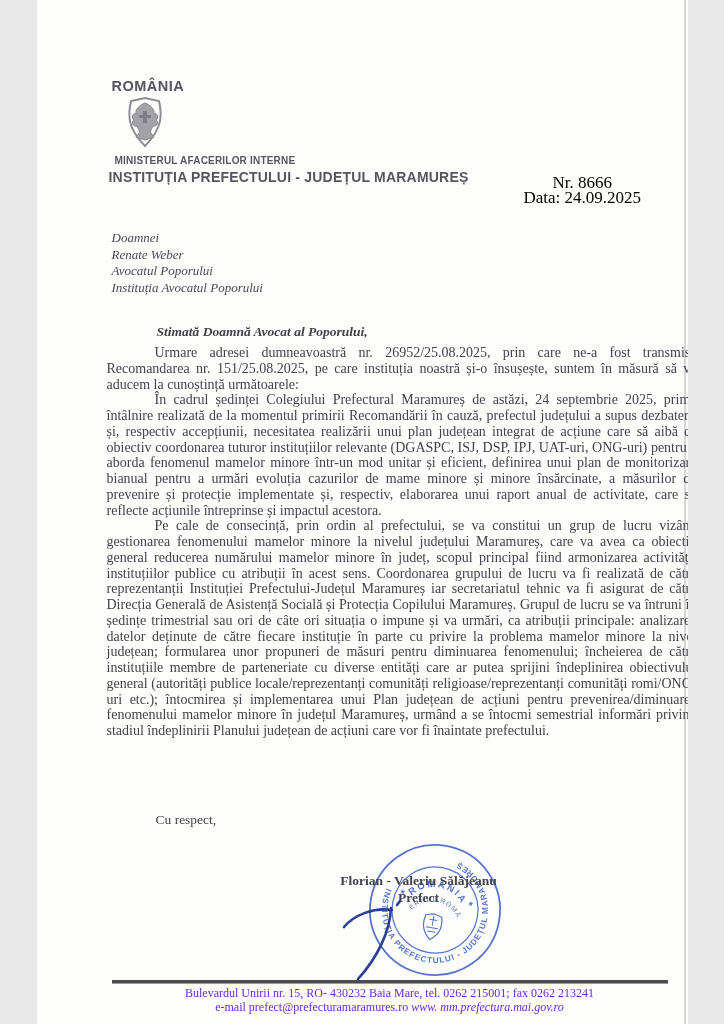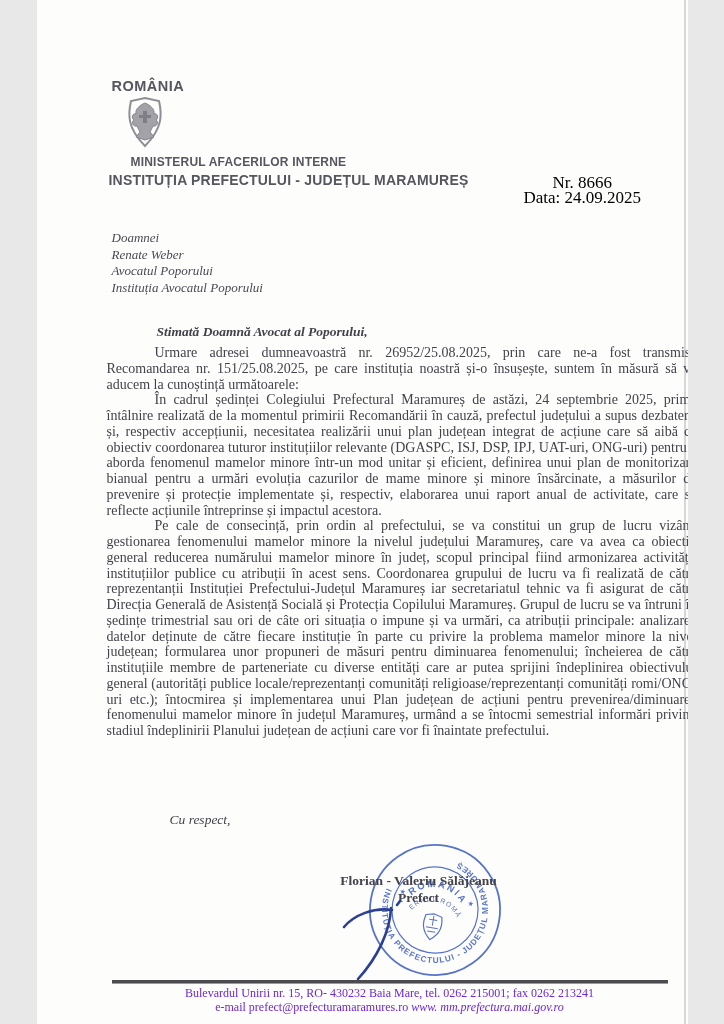--- a/index.html
+++ b/index.html
@@ -7,34 +7,34 @@
     position:relative;width:651px;height:1024px;margin:0 auto;
     background:#fdfdfc;overflow:hidden;
     font-family:"Liberation Serif", serif;color:#42424a;
   }
   .scan-edge{position:absolute;right:2px;top:0;width:2px;height:100%;background:#d6d6d6;}
 
   
   .letterhead{position:absolute;left:72px;top:78px;color:#56565e;}
   .country{font-family:"Liberation Sans",sans-serif;font-weight:bold;font-size:14.5px;letter-spacing:.5px;margin-left:3px;}
   .emblem{margin:2px 0 0 13px;}
-  .ministry{font-family:"Liberation Sans",sans-serif;font-weight:bold;font-size:12px;margin-top:3px;margin-left:22px;letter-spacing:.2px;}
+  .ministry{font-family:"Liberation Sans",sans-serif;font-weight:bold;font-size:10px;margin-top:3px;margin-left:6px;letter-spacing:.2px;}
   .institution{font-family:"Liberation Sans",sans-serif;font-weight:bold;font-size:14px;margin-top:3px;letter-spacing:.2px;}
 
   .refblock{position:absolute;left:487px;top:175px;font-size:17px;line-height:15px;color:#000000;text-align:center;}
 
   .recipient{position:absolute;left:75px;top:230px;font-style:italic;font-size:13px;line-height:16.5px;color:#4a4a52;}
   .recipient .r-name{font-weight:normal;}
 
   .salutation{position:absolute;left:120px;top:316px;font-weight:bold;font-style:italic;font-size:13.5px;margin-top:8px;}
 
   .bodytext{position:absolute;left:70px;top:345px;width:590px;font-size:14px;line-height:15.75px;text-align:justify;}
   .bodytext p{margin:0;text-indent:48px;}
 
-  .closing{position:absolute;left:133px;top:812px;font-size:13.5px;font-style:italic;}
+  .closing{position:absolute;left:119px;top:812px;font-size:13.5px;}
 
   .sigblock{position:absolute;left:278px;top:872px;width:208px;text-align:center;font-weight:bold;font-size:13.5px;line-height:17px;z-index:3;}
 
   .stamp{position:absolute;left:316px;top:828px;z-index:2;opacity:.85;}
   .signature-stroke{position:absolute;left:293px;top:893px;z-index:4;}
 
   .footer{position:absolute;left:75px;top:980px;width:556px;text-align:center;color:#6d28d9;}
   .footer-rule{height:3px;background:#4b4b50;border-bottom:1px solid #9a9a9e;margin-bottom:3px;}
   .footer-line{font-size:12px;line-height:13.5px;}
   .footer .site{font-style:italic;}

